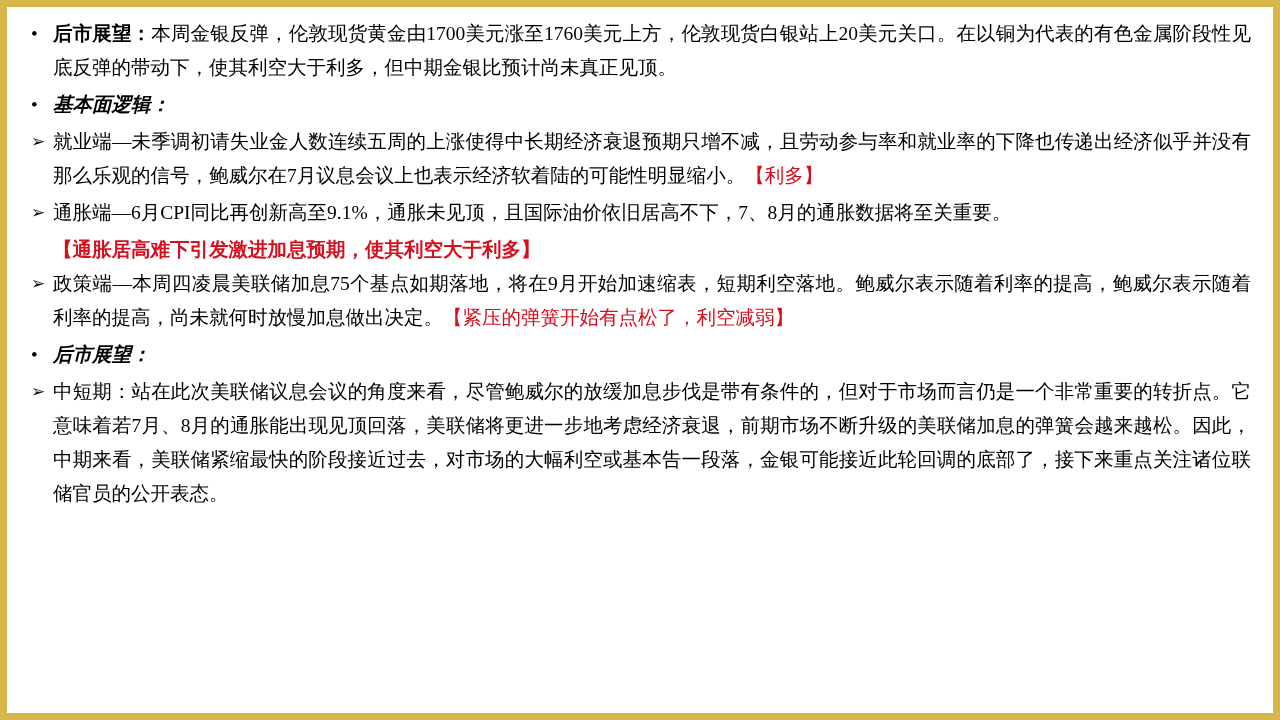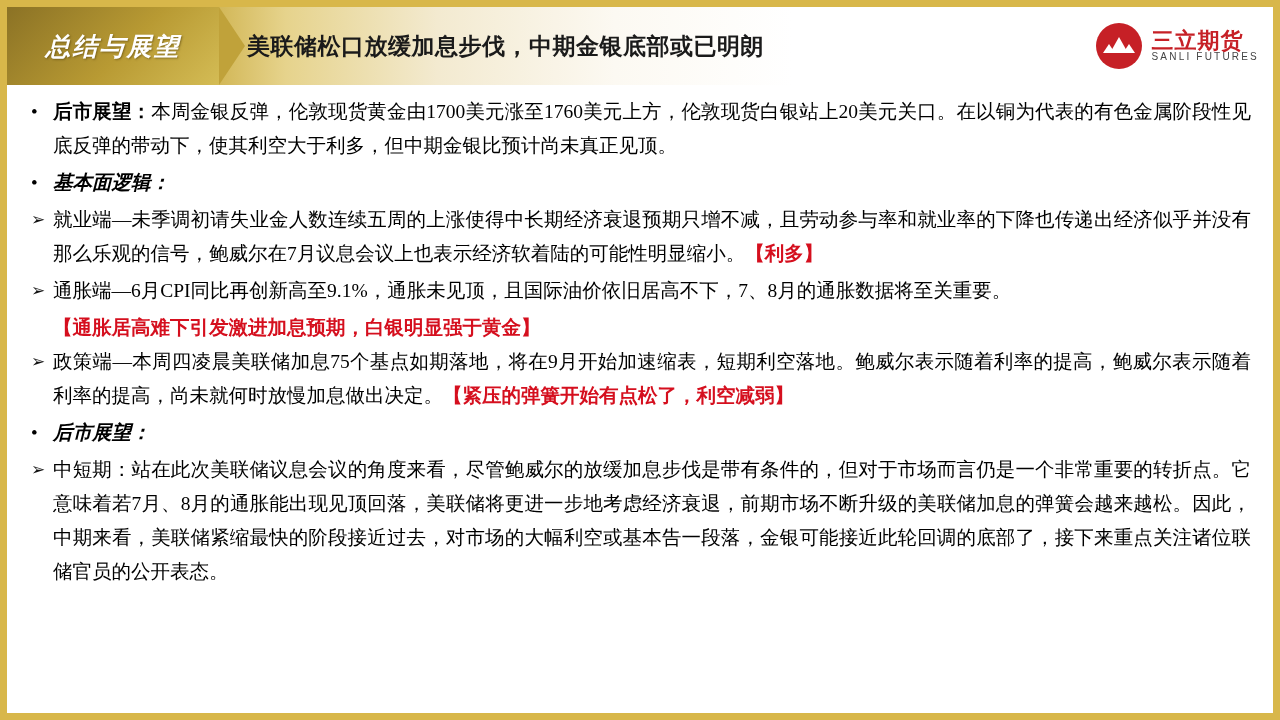--- a/index.html
+++ b/index.html
@@ -150,55 +150,35 @@
   }
   .lead {
     font-weight: bold;
   }
   .heading .ptext {
     font-weight: bold;
     font-style: italic;
   }
   .red {
     color: #d50f1e;
-    font-weight: bold;
+    font-weight: normal;
   }
   .redline {
     color: #d50f1e;
     font-weight: bold;
     font-size: 19.5px;
     line-height: 34px;
     padding-left: 22px;
   }
 </style>
 </head>
 <body>
 
 <div class="slide">
 
-  <div class="header">
-    <div class="header-band"></div>
-    <div class="header-tab">
-      <span class="header-tab-label">总结与展望</span>
-    </div>
-    <div class="header-title">美联储松口放缓加息步伐，中期金银底部或已明朗</div>
-    <div class="logo-box">
-      <span class="logo-mark">
-        <svg width="34" height="24" viewBox="0 0 34 24" aria-hidden="true">
-          <polygon points="17,3 26,19 8,19" fill="#ffffff"></polygon>
-          <polygon points="7,10 13,19 1,19" fill="#ffffff"></polygon>
-          <polygon points="27,10 33,19 21,19" fill="#ffffff"></polygon>
-        </svg>
-      </span>
-      <span class="logo-text">
-        <span class="logo-cn">三立期货</span>
-        <span class="logo-en">SANLI FUTURES</span>
-      </span>
-    </div>
-  </div>
 
   <div class="content">
 
     <div class="para">
       <span class="bullet">•</span>
       <span class="ptext"><span class="lead">后市展望：</span><span>本周金银反弹，伦敦现货黄金由1700美元涨至1760美元上方，伦敦现货白银站上20美元关口。在以铜为代表的有色金属阶段性见底反弹的带动下，使其利空大于利多，但中期金银比预计尚未真正见顶。</span></span>
     </div>
 
     <div class="para heading">
       <span class="bullet">•</span>
@@ -207,21 +187,21 @@
 
     <div class="para">
       <span class="bullet arrow">➢</span>
       <span class="ptext"><span>就业端—未季调初请失业金人数连续五周的上涨使得中长期经济衰退预期只增不减，且劳动参与率和就业率的下降也传递出经济似乎并没有那么乐观的信号，鲍威尔在7月议息会议上也表示经济软着陆的可能性明显缩小。</span><span class="red">【利多】</span></span>
     </div>
 
     <div class="para">
       <span class="bullet arrow">➢</span>
       <span class="ptext"><span>通胀端—6月CPI同比再创新高至9.1%，通胀未见顶，且国际油价依旧居高不下，7、8月的通胀数据将至关重要。</span></span>
     </div>
-    <div class="redline">【通胀居高难下引发激进加息预期，白银明显强于黄金】</div>
+    <div class="redline">【通胀居高难下引发激进加息预期，使其利空大于利多】</div>
 
     <div class="para">
       <span class="bullet arrow">➢</span>
       <span class="ptext"><span>政策端—本周四凌晨美联储加息75个基点如期落地，将在9月开始加速缩表，短期利空落地。鲍威尔表示随着利率的提高，鲍威尔表示随着利率的提高，尚未就何时放慢加息做出决定。</span><span class="red">【紧压的弹簧开始有点松了，利空减弱】</span></span>
     </div>
 
     <div class="para heading">
       <span class="bullet">•</span>
       <span class="ptext">后市展望：</span>
     </div>

